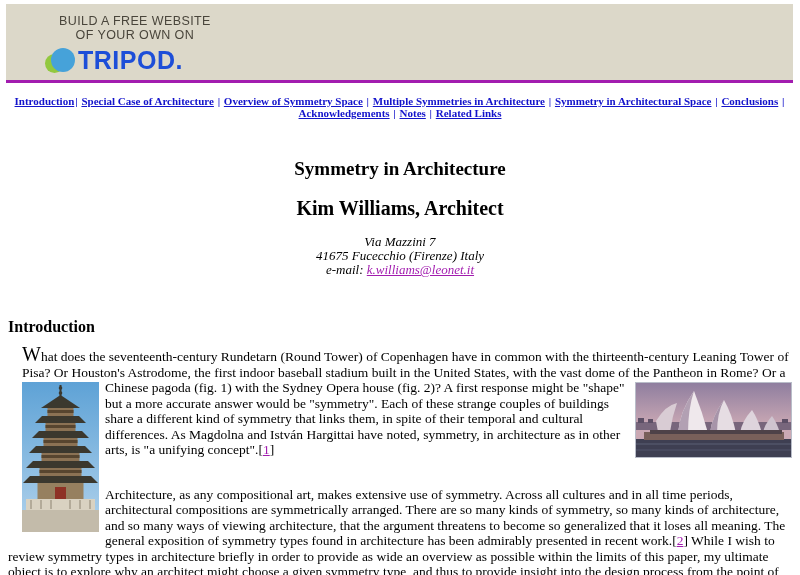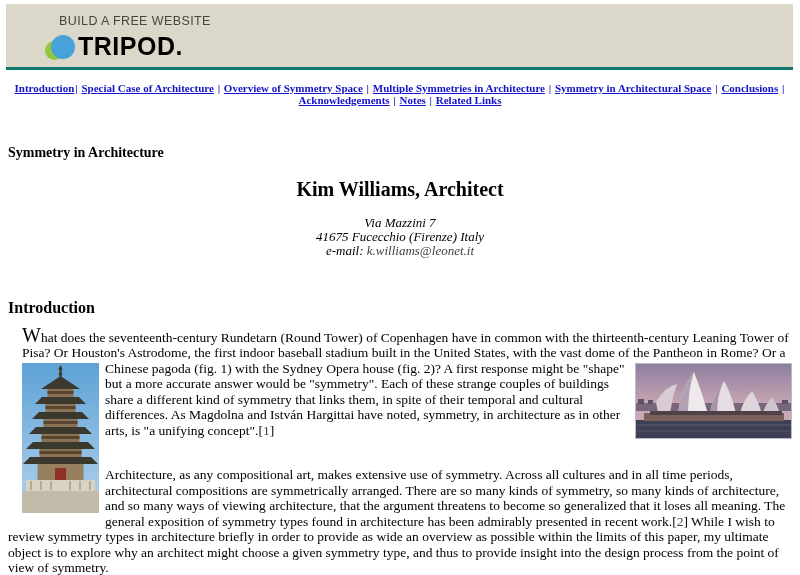--- a/index.html
+++ b/index.html
@@ -6,68 +6,69 @@
   html, body { margin: 0; padding: 0; background: #ffffff; }
   body {
     width: 800px; height: 575px; overflow: hidden;
     font-family: "Liberation Serif", serif; color: #000;
   }
 
   
   .banner {
     margin: 4px 7px 0 6px;
     background: #dcd8c9;
-    border-bottom: 3px solid #0f766e;
+    border-bottom: 3px solid #a21caf;
     padding: 11px 0 7px 53px;
     cursor: pointer;
   }
   .tagline {
     font-family: "Liberation Sans", sans-serif;
     color: #49453b; font-size: 12.5px; line-height: 13.5px;
     letter-spacing: 0.4px; width: fit-content; text-align: center;
   }
   .logo { display: flex; align-items: center; margin: 5px 0 0 -14px; height: 26px; }
   .dot-green { width: 19px; height: 19px; border-radius: 50%; background: #92c83e; margin-top: 7px; flex: none; }
   .dot-blue  { width: 24px; height: 24px; border-radius: 50%; background: #46a2d9; margin-left: -13px; flex: none; }
   .logo-word {
     font-family: "Liberation Sans", sans-serif; font-weight: bold;
-    font-size: 25px; color: #000000; letter-spacing: 0.5px; margin-left: 3px;
+    font-size: 25px; color: #1d4ed8; letter-spacing: 0.5px; margin-left: 3px;
   }
 
   
   .nav { text-align: center; margin: 12px 8px 0; font-size: 11px; font-weight: bold; }
   .nav a { color: #1313cb; text-decoration: underline; cursor: pointer; white-space: nowrap; }
   .nav .sep { color: #1313cb; padding: 0 1px; }
 
   
   .content { padding: 0 8px; }
-  .title  { font-size: 14px; font-weight: bold; margin: 39px 0 0; }
+  .title  { text-align: center; font-size: 19px; font-weight: bold; margin: 39px 0 0; }
   .author { text-align: center; font-size: 20px; font-weight: bold; margin: 17px 0 0; }
   .address { text-align: center; font-style: italic; font-size: 13px; line-height: 14px; margin-top: 15px; }
-  .address a, .note { color: #404040; cursor: pointer; }
+  .address a, .note { color: #a21caf; text-decoration: underline; cursor: pointer; }
 
   .sect { font-size: 16px; font-weight: bold; margin: 0; }
   #intro-heading { margin-top: 41px; }
 
   .para { font-size: 13.5px; line-height: 15.5px; margin: 0; }
   #p1 { margin-top: 13px; padding-left: 14px; }
   #p2 { margin-top: 29px; }
   .dropcap { font-size: 20px; line-height: 0; }
 
   .fig-left  { float: left;  width: 77px;  height: 150px; margin: 2px 6px 2px 0; }
   .fig-right { float: right; width: 157px; height: 76px;  margin: 2px 0 2px 8px;
                border: 1px solid #b9bdc9; }
   .fig-left svg, .fig-right svg { display: block; width: 100%; height: 100%; }
 </style>
 </head>
 <body>
 
 <div class="banner">
   <div class="tagline">
     <div>BUILD A FREE WEBSITE</div>
+    <div>OF YOUR OWN ON</div>
   </div>
   <div class="logo">
     <span class="dot-green"></span>
     <span class="dot-blue"></span>
     <span class="logo-word">TRIPOD.</span>
   </div>
 </div>
 
 <div class="nav">
   <a>Introduction</a><span class="sep">|</span>

